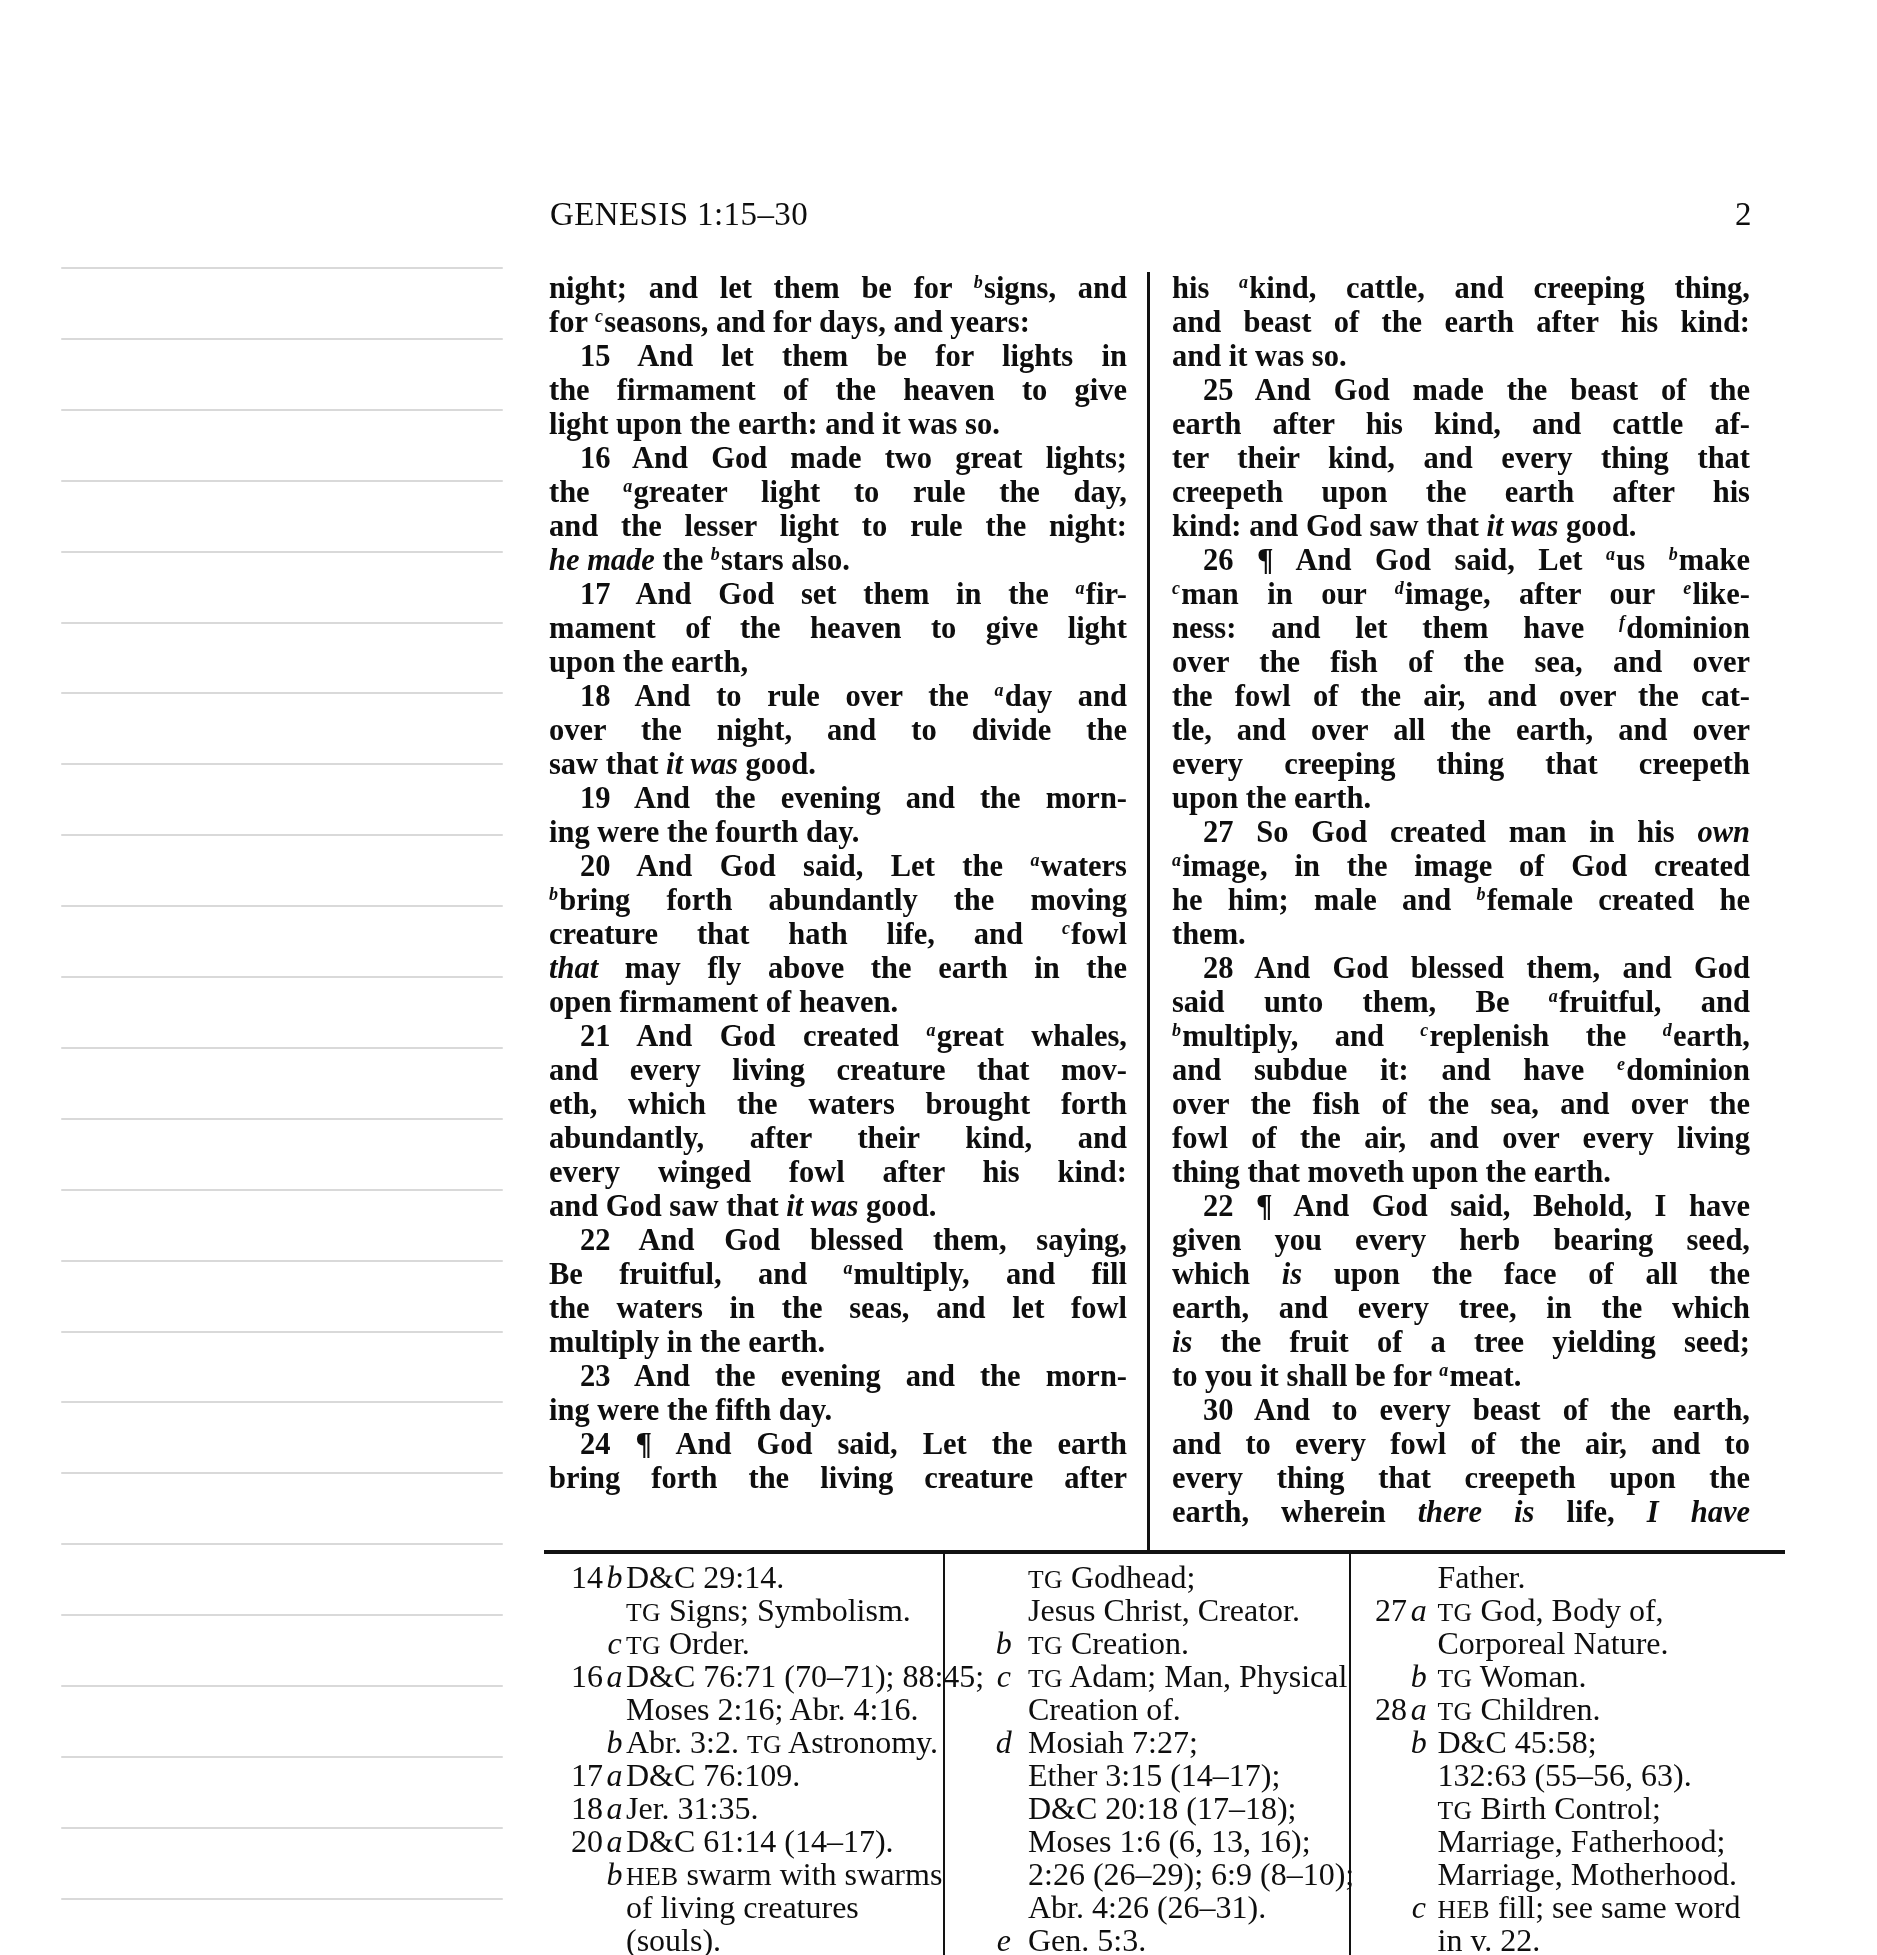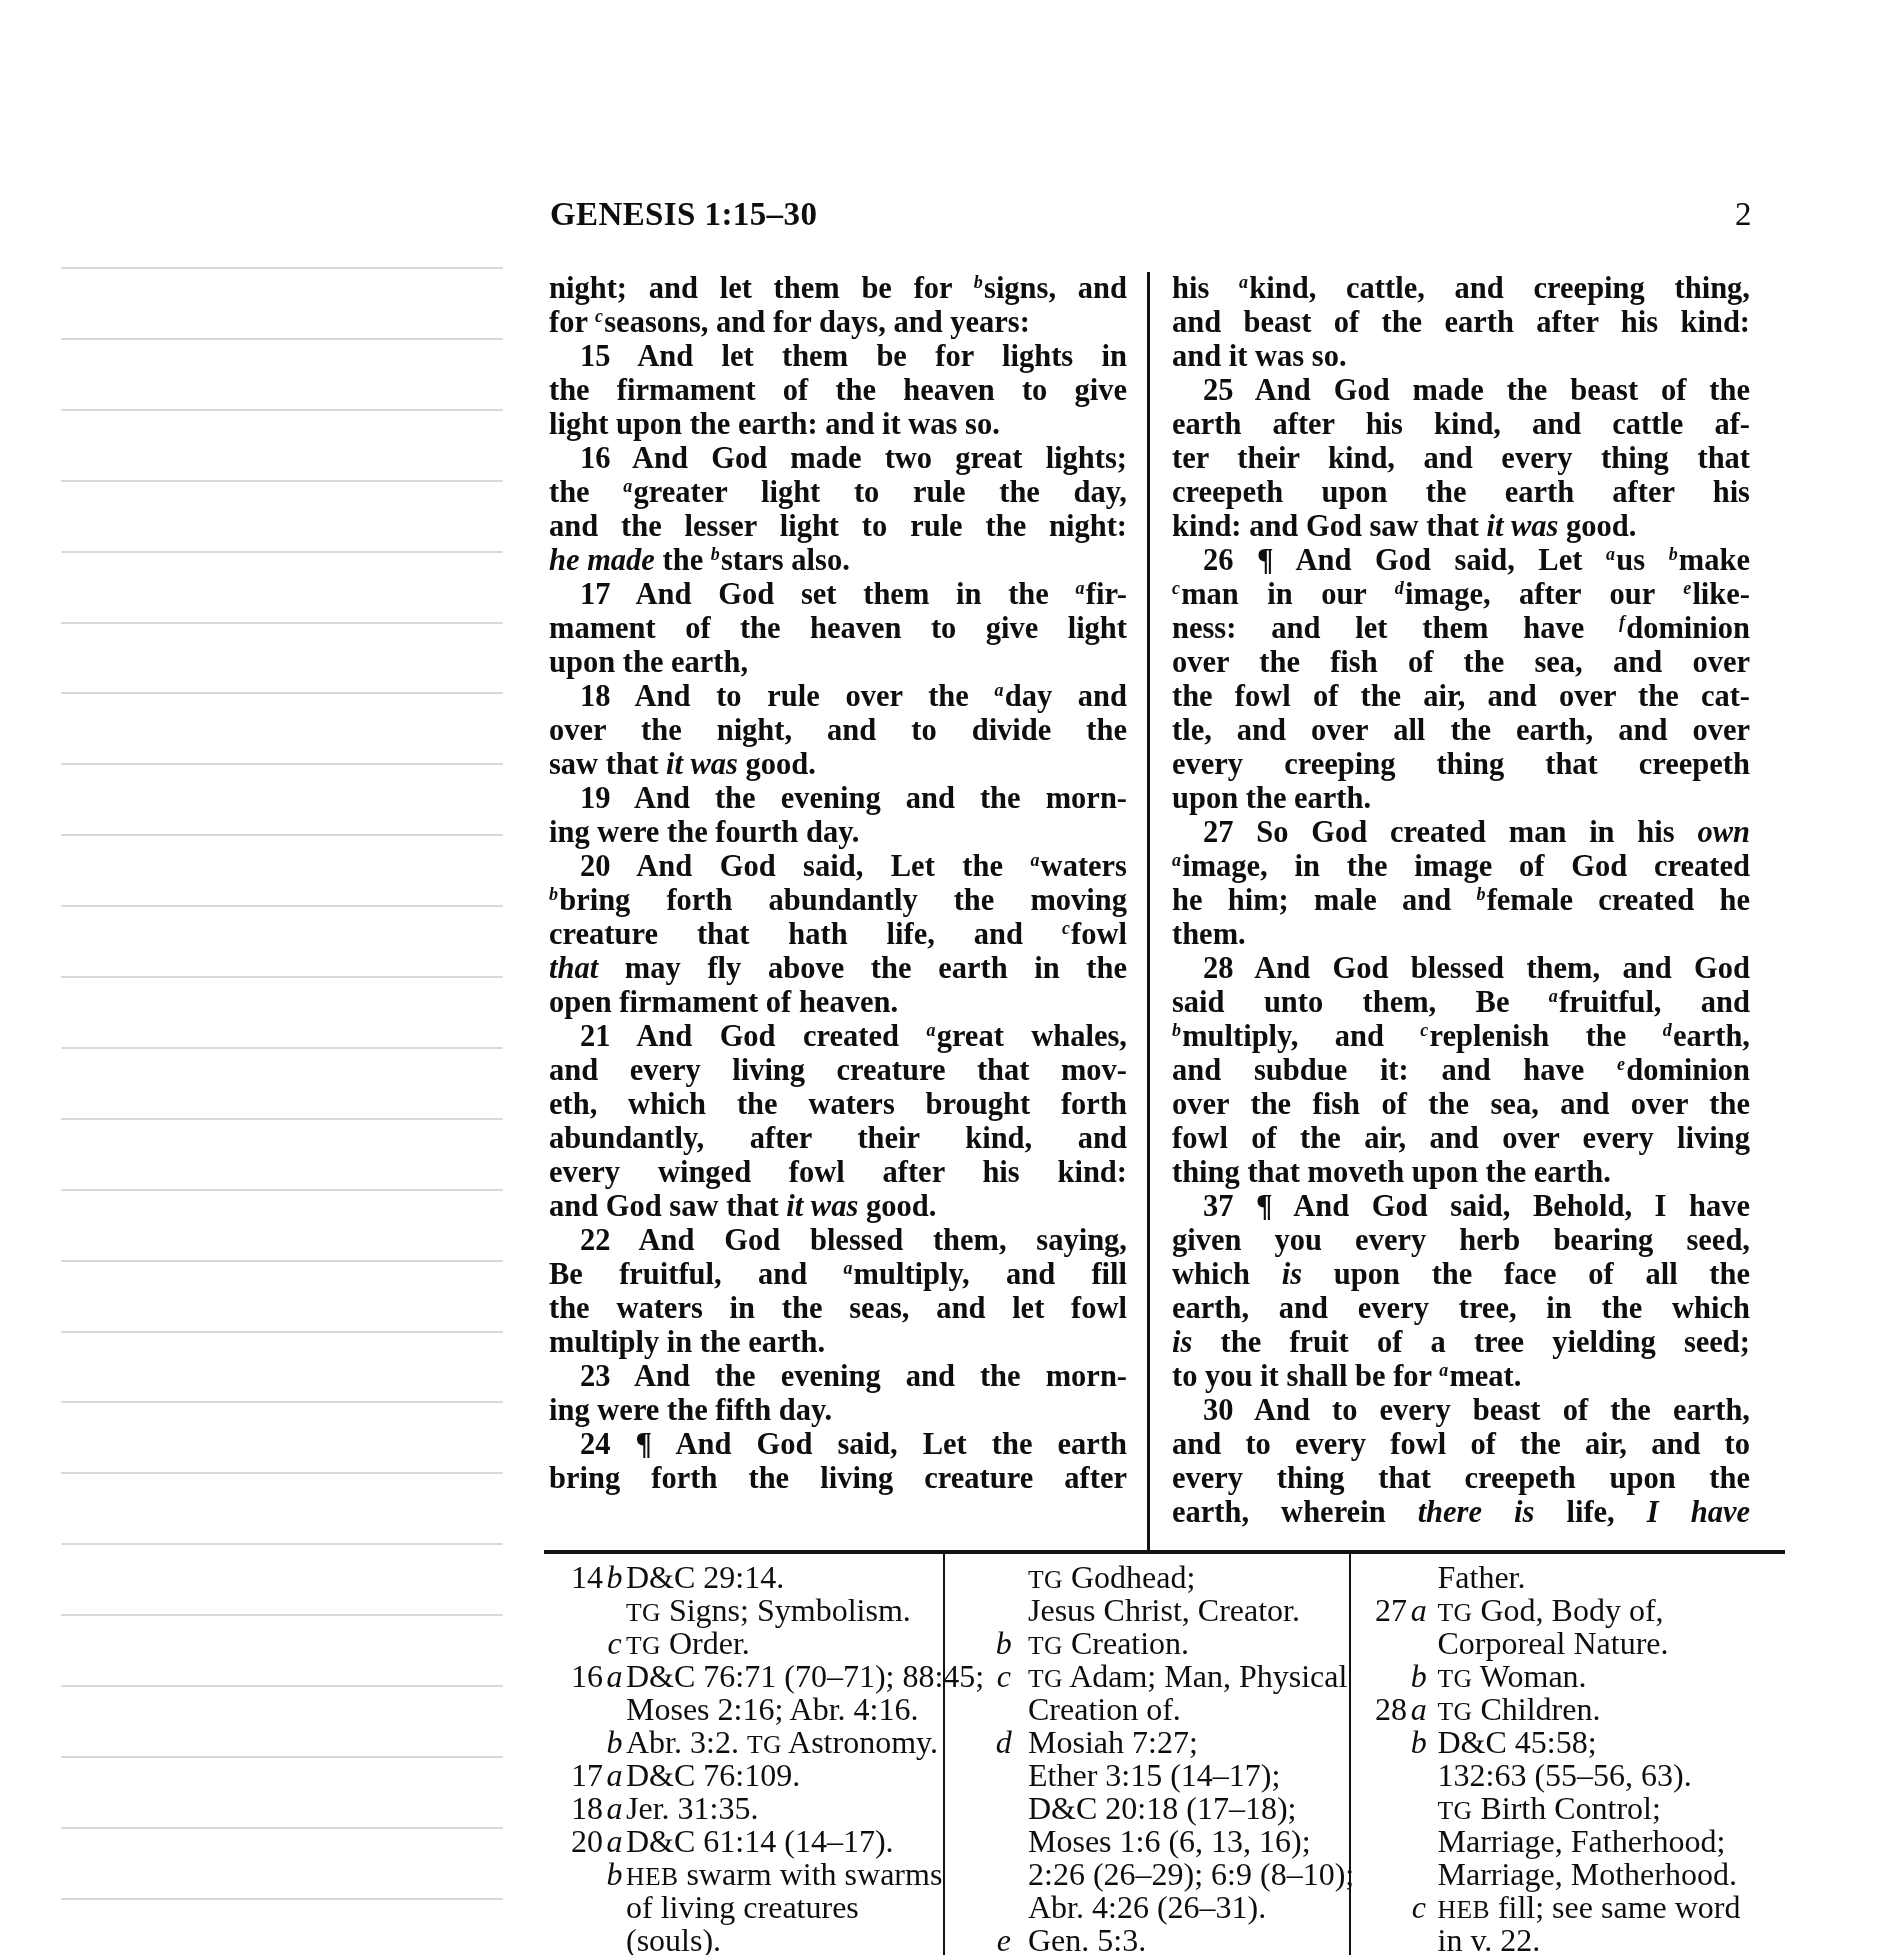--- a/index.html
+++ b/index.html
@@ -4,21 +4,21 @@
 <style>
   html,body{margin:0;padding:0;background:#ffffff;}
   .page{position:relative;width:1877px;height:2346px;background:#ffffff;overflow:hidden;
         font-family:"Liberation Serif","DejaVu Serif",serif;color:#0e0e0e;}
   
   .margin-lines{position:absolute;left:0;top:0;width:524px;height:2346px;}
   .margin-rule{position:absolute;left:61px;width:442px;height:2.3px;background:#d9d9d9;border-radius:1.2px;}
   
   .running-head{position:absolute;left:550px;top:193px;width:1202px;height:43px;
                 font-size:33px;line-height:43px;letter-spacing:0.4px;}
-  .rh-title{position:absolute;left:0;top:0;font-weight:bold;}
+  .rh-title{position:absolute;left:0;top:0;}
   .rh-page{position:absolute;right:0;top:0;}
   
   .col{position:absolute;top:271px;width:578px;font-weight:bold;}
   .col-left{left:549px;}
   .col-right{left:1172px;}
   .b-line{height:34px;line-height:34px;font-size:30.5px;text-align:justify;text-align-last:justify;}
   .b-line.end{text-align-last:left;}
   .b-line.ind{padding-left:31px;}
   .vl{font-style:italic;font-size:18px;line-height:0;position:relative;top:-10.2px;margin-right:1.2px;}
   em{font-style:italic;}
@@ -138,21 +138,21 @@
       <div class="b-line"><span class="vl">a</span>image, in the image of God created</div>
       <div class="b-line">he him; male and <span class="vl">b</span>female created he</div>
       <div class="b-line end">them.</div>
       <div class="b-line ind">28 And God blessed them, and God</div>
       <div class="b-line">said unto them, Be <span class="vl">a</span>fruitful, and</div>
       <div class="b-line"><span class="vl">b</span>multiply, and <span class="vl">c</span>replenish the <span class="vl">d</span>earth,</div>
       <div class="b-line">and subdue it: and have <span class="vl">e</span>dominion</div>
       <div class="b-line">over the fish of the sea, and over the</div>
       <div class="b-line">fowl of the air, and over every living</div>
       <div class="b-line end">thing that moveth upon the earth.</div>
-      <div class="b-line ind">37 ¶ And God said, Behold, I have</div>
+      <div class="b-line ind">22 ¶ And God said, Behold, I have</div>
       <div class="b-line">given you every herb bearing seed,</div>
       <div class="b-line">which <em>is</em> upon the face of all the</div>
       <div class="b-line">earth, and every tree, in the which</div>
       <div class="b-line"><em>is</em> the fruit of a tree yielding seed;</div>
       <div class="b-line end">to you it shall be for <span class="vl">a</span>meat.</div>
       <div class="b-line ind">30 And to every beast of the earth,</div>
       <div class="b-line">and to every fowl of the air, and to</div>
       <div class="b-line">every thing that creepeth upon the</div>
       <div class="b-line">earth, wherein <em>there is</em> life, <em>I have</em></div>
     </div>

